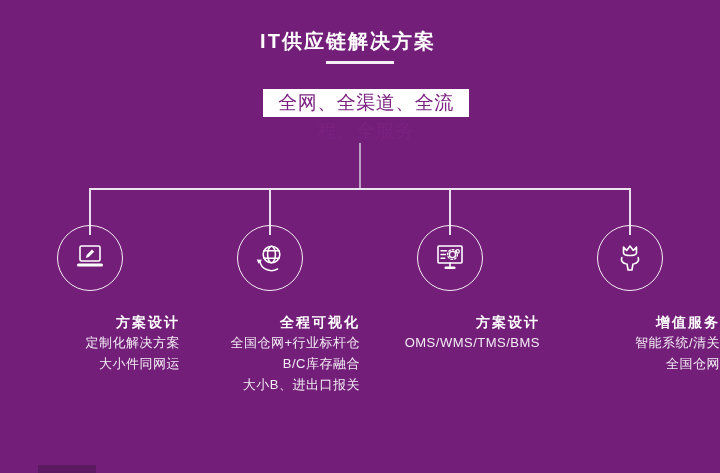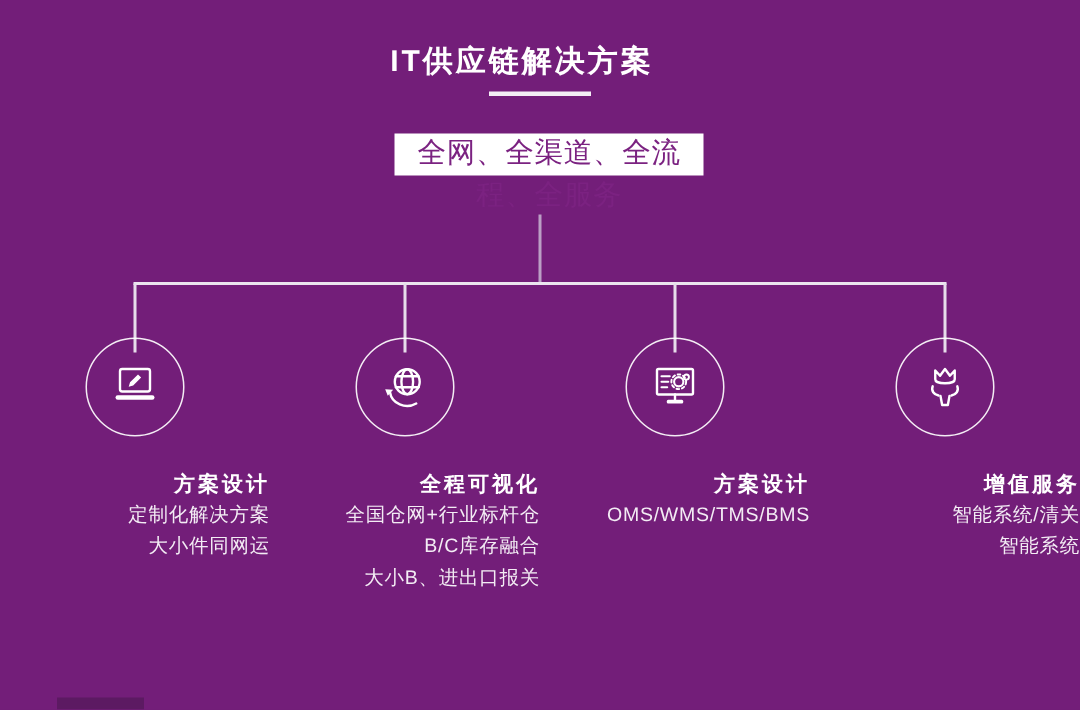--- a/index.html
+++ b/index.html
@@ -139,19 +139,19 @@
       <svg width="36" height="32" viewBox="0 0 36 32" fill="none" stroke="#ffffff" stroke-width="1.6" stroke-linecap="round" stroke-linejoin="round">
         <path d="M11.5 5 v5.8 c0 1.6 2.6 2.7 6.5 2.7 s6.5-1.1 6.5-2.7 V5 l-3.2 3.5 L18 4 l-3.3 4.5 z"></path>
         <path d="M9.8 15.5 c-1.2 3 .8 5.6 3.9 6.2"></path>
         <path d="M26.2 15.5 c1.2 3-.8 5.6-3.9 6.2"></path>
         <path d="M15 22 l1.1 6 h3.8 l1.1-6"></path>
       </svg>
     </div>
     <div class="feature-title">增值服务</div>
     <div class="feature-lines">
       <div>智能系统/清关</div>
-      <div>智能系统</div>
+      <div>全国仓网</div>
     </div>
   </div>
 
   <div class="scroll-thumb"></div>
 
 </div>
 
 </body></html>

